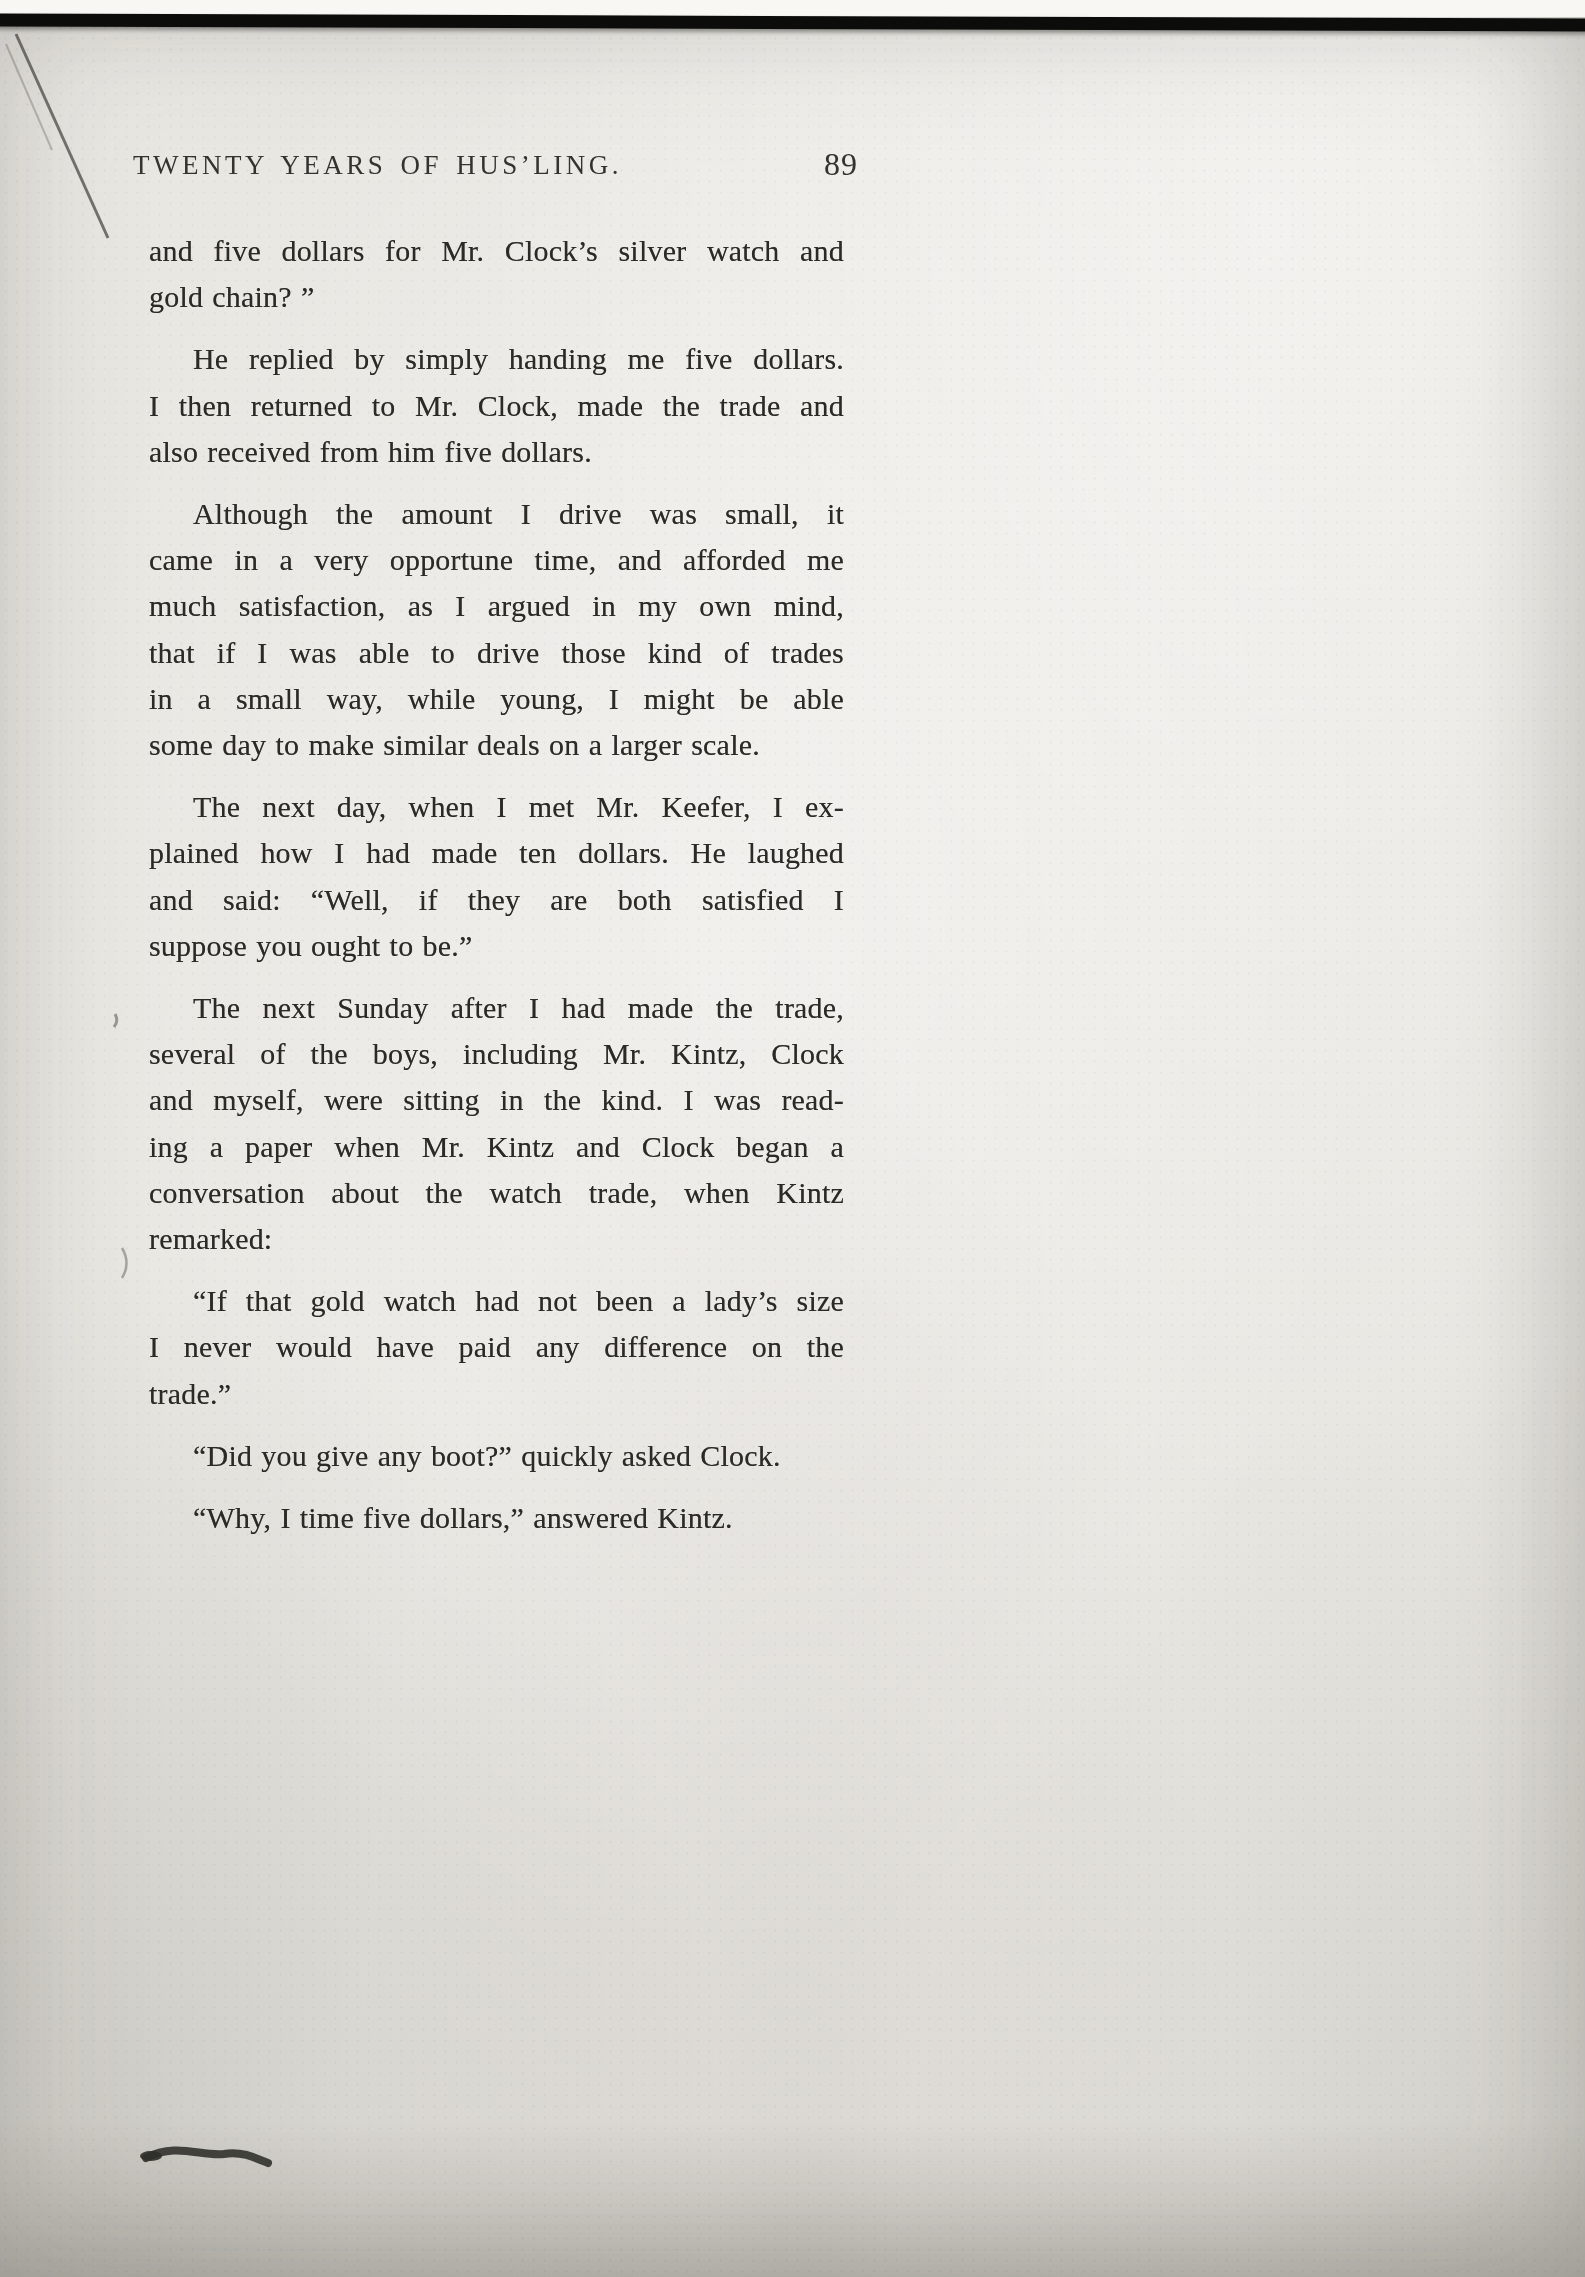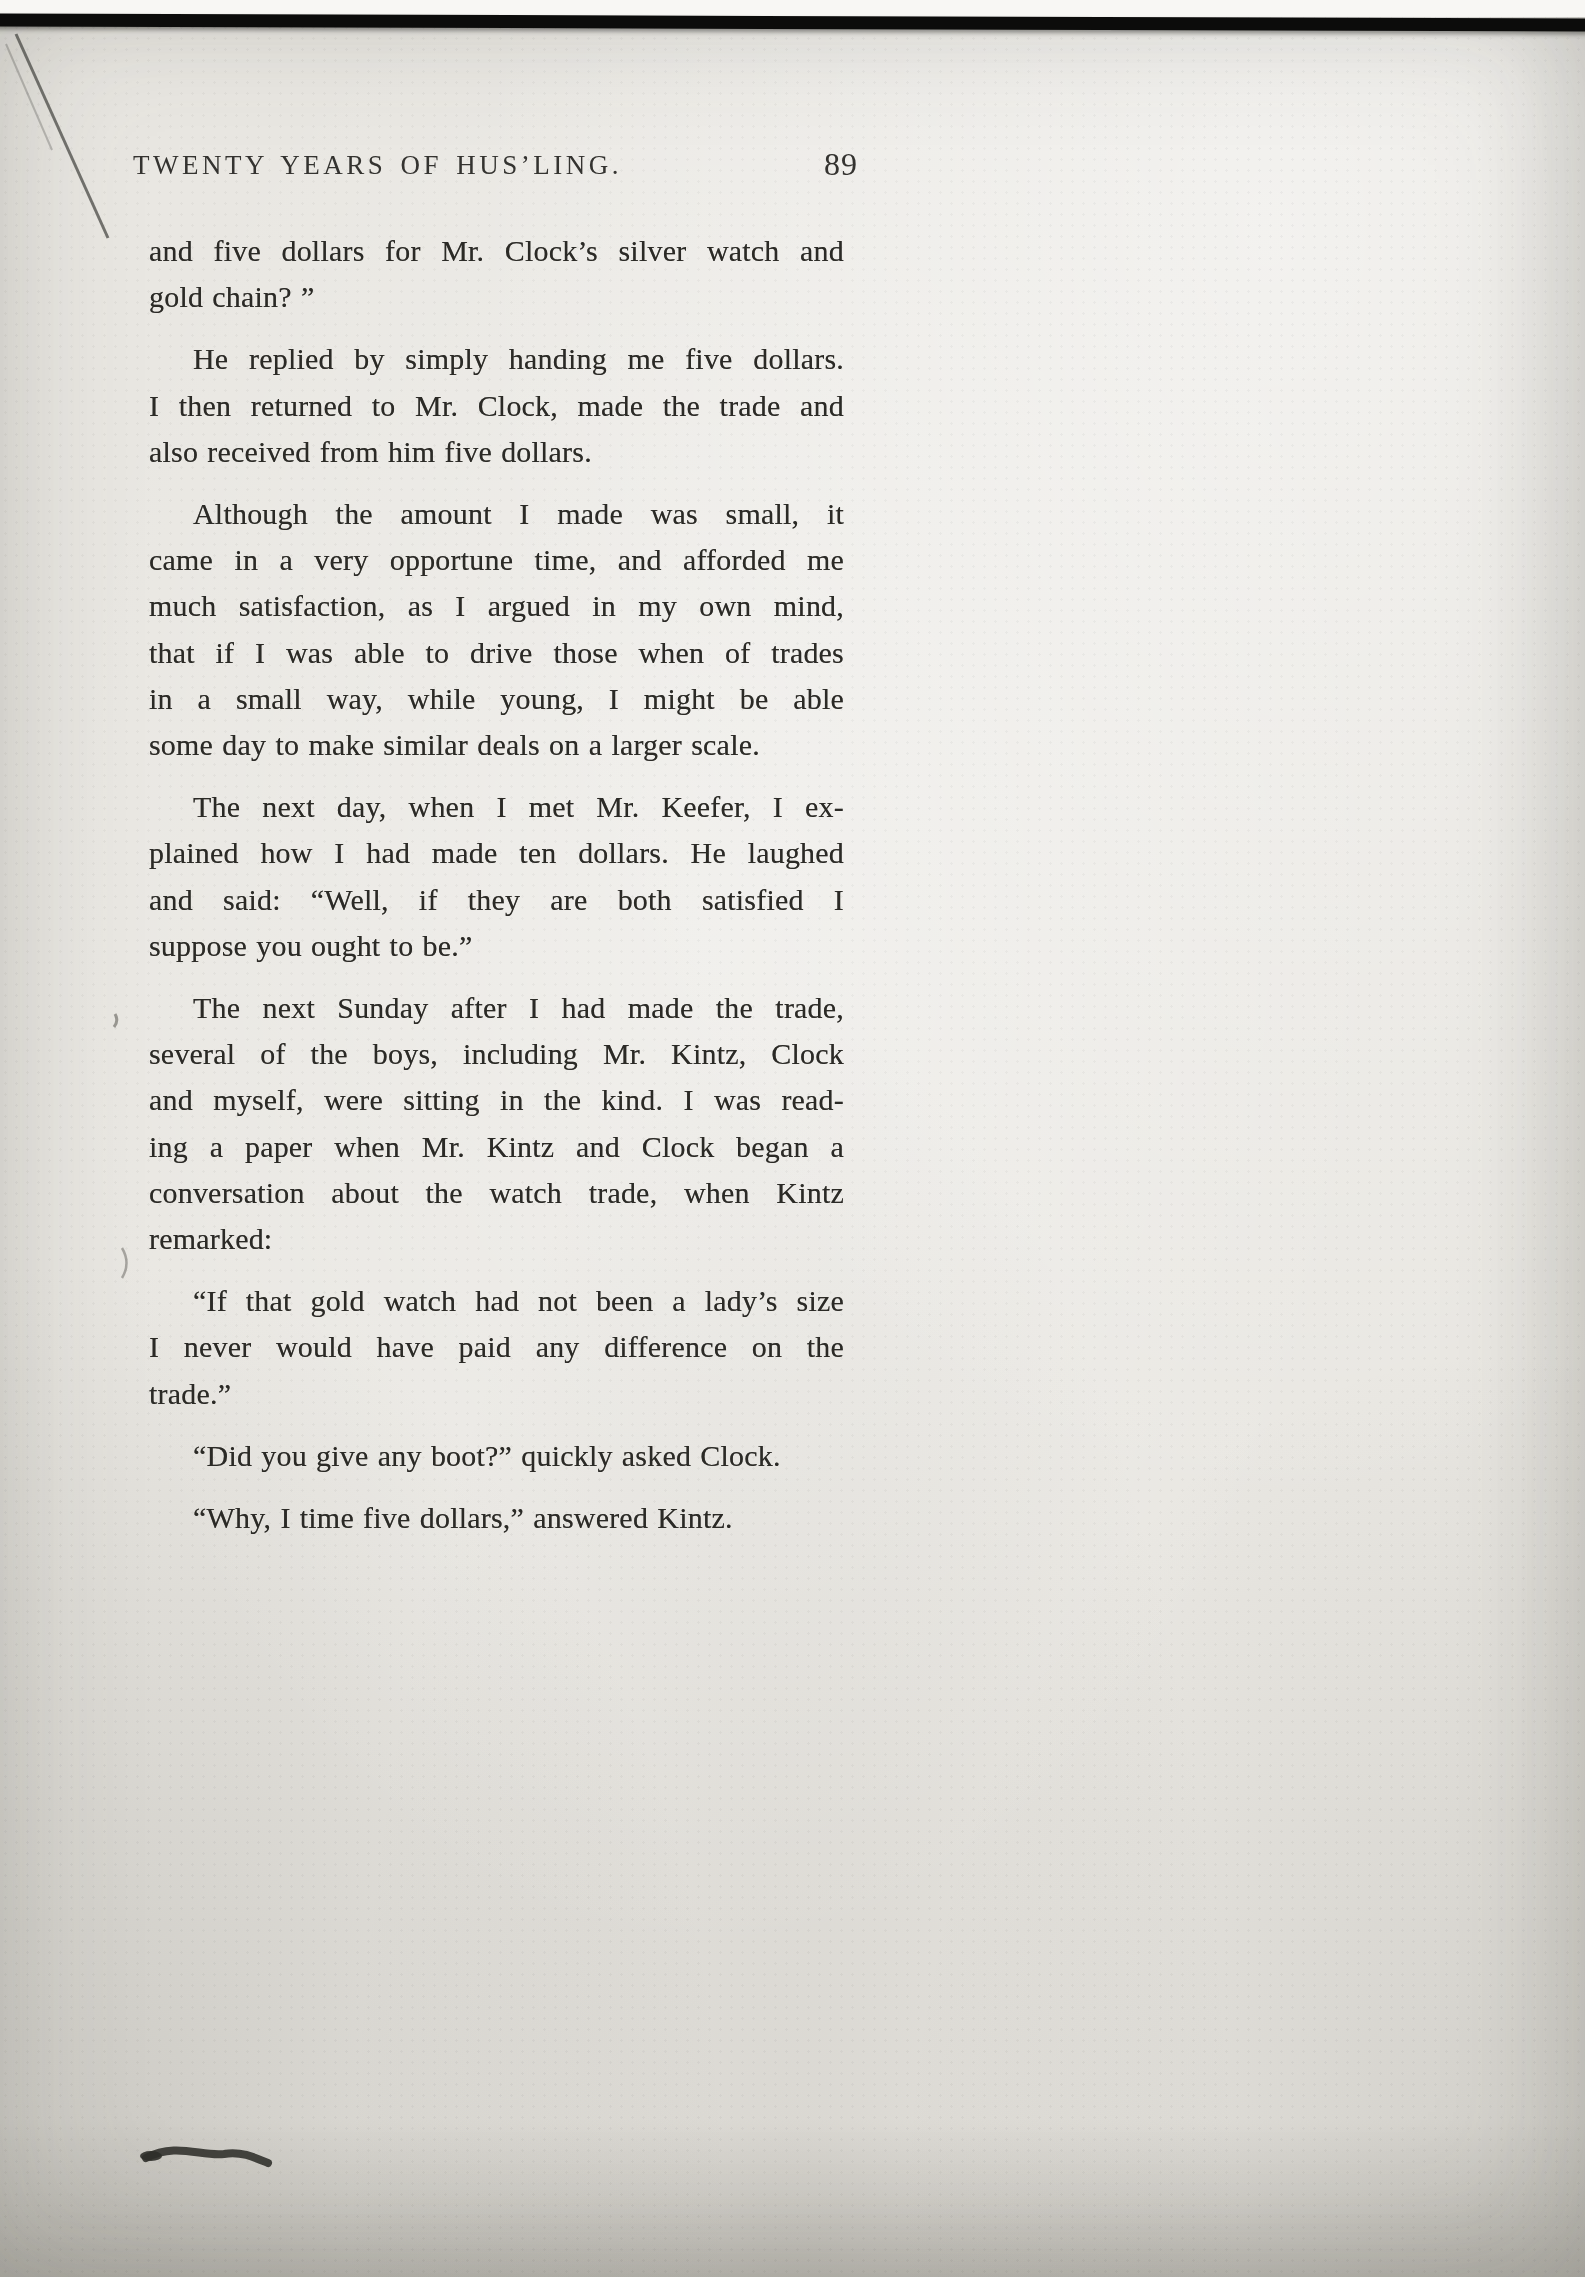--- a/index.html
+++ b/index.html
@@ -129,24 +129,24 @@
       <div class="para">
         <div class="line">and five dollars for Mr. Clock’s silver watch and</div>
         <div class="line last">gold chain? ”</div>
       </div>
       <div class="para">
         <div class="line indent">He replied by simply handing me five dollars.</div>
         <div class="line">I then returned to Mr. Clock, made the trade and</div>
         <div class="line last">also received from him five dollars.</div>
       </div>
       <div class="para">
-        <div class="line indent">Although the amount I made was small, it</div>
+        <div class="line indent">Although the amount I drive was small, it</div>
         <div class="line">came in a very opportune time, and afforded me</div>
         <div class="line">much satisfaction, as I argued in my own mind,</div>
-        <div class="line">that if I was able to drive those when of trades</div>
+        <div class="line">that if I was able to drive those kind of trades</div>
         <div class="line">in a small way, while young, I might be able</div>
         <div class="line last">some day to make similar deals on a larger scale.</div>
       </div>
       <div class="para">
         <div class="line indent">The next day, when I met Mr. Keefer, I ex-</div>
         <div class="line">plained how I had made ten dollars. He laughed</div>
         <div class="line">and said: “Well, if they are both satisfied I</div>
         <div class="line last">suppose you ought to be.”</div>
       </div>
       <div class="para">

